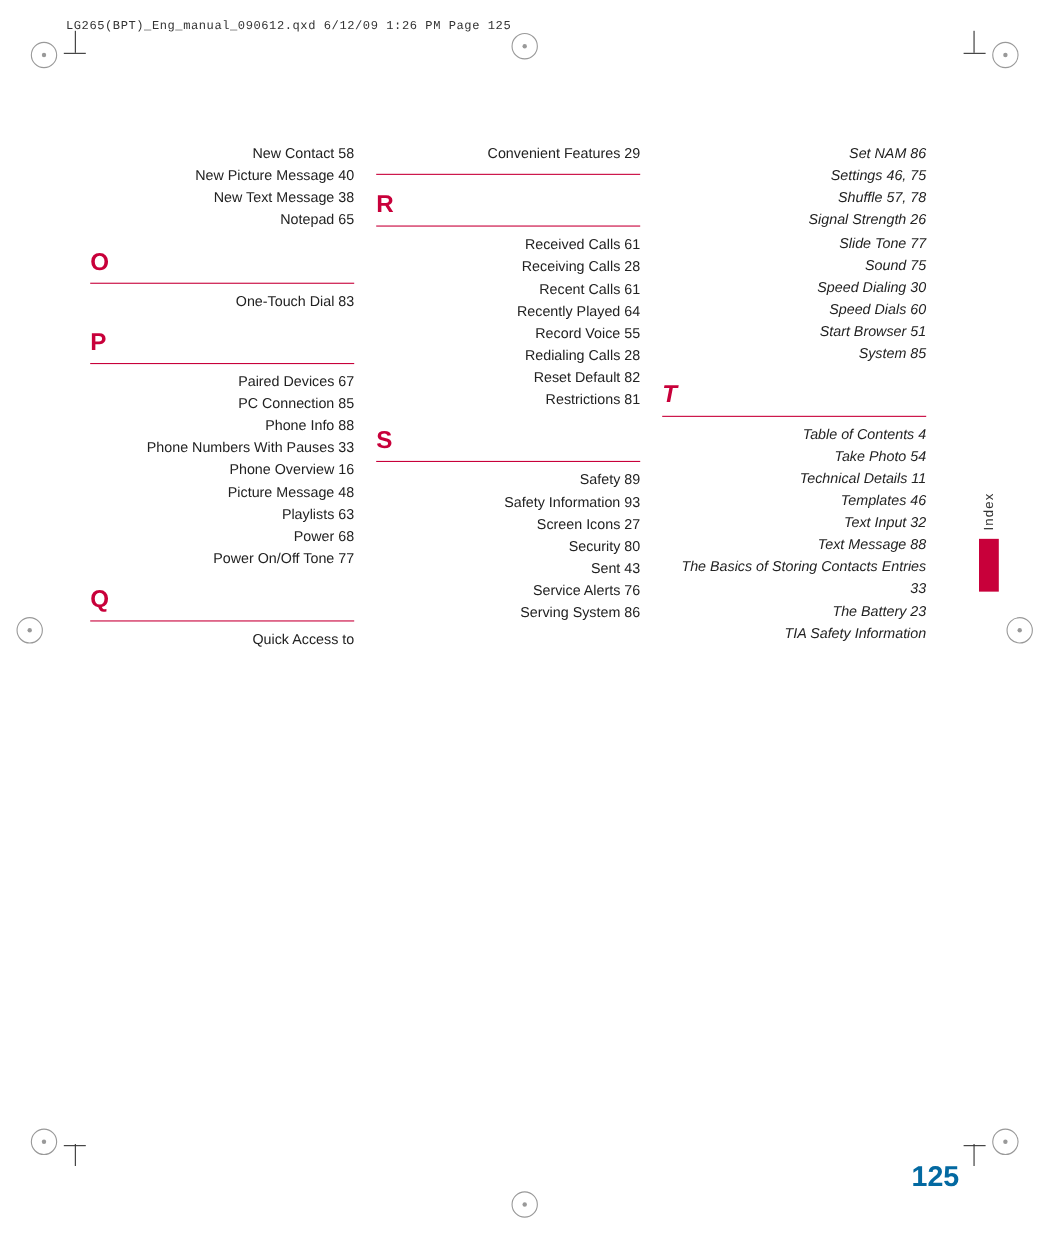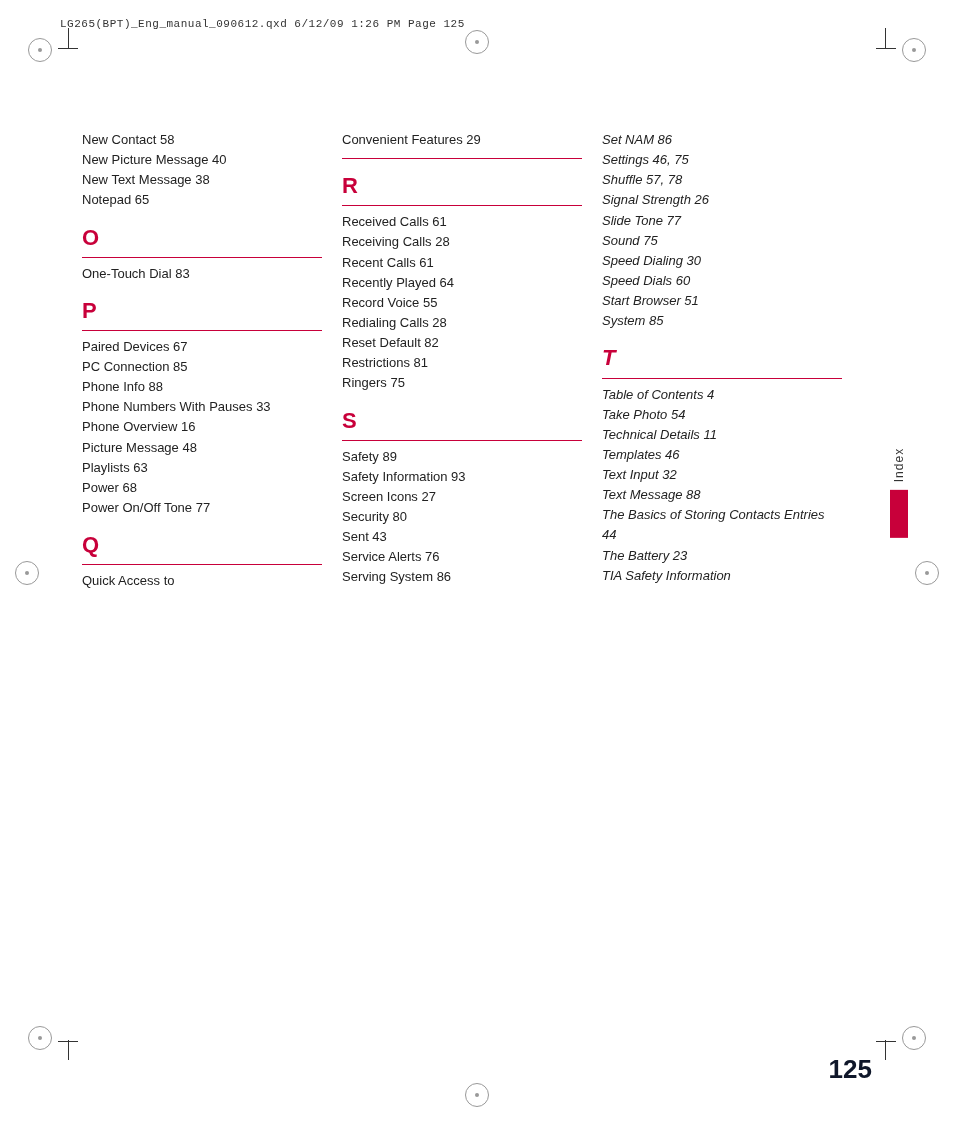--- a/index.html
+++ b/index.html
@@ -108,20 +108,21 @@
     .divider {
       border: none;
       border-top: 1.5px solid #c8003a;
       margin-bottom: 6px;
     }
 
     .index-entry {
       font-size: 13px;
       line-height: 1.55;
       color: #222;
+      text-align: right;
     }
 
     
     .side-label {
       position: absolute;
       right: 0;
       top: 50%;
       transform: translateY(-50%);
       display: flex;
       flex-direction: column;
@@ -144,21 +145,21 @@
       background: #c8003a;
     }
 
     
     .page-number {
       position: absolute;
       bottom: 60px;
       right: 82px;
       font-size: 26px;
       font-weight: bold;
-      color: #0f172a;
+      color: #0369a1;
       text-align: right;
     }
 
     
     .reg-mark-bottom-center {
       position: absolute;
       bottom: 38px;
       left: 50%;
       transform: translateX(-50%);
       width: 24px;
@@ -306,21 +307,20 @@
         <div class="index-letter">R</div>
         <hr class="divider">
         <div class="index-entry">Received Calls 61</div>
         <div class="index-entry">Receiving Calls 28</div>
         <div class="index-entry">Recent Calls 61</div>
         <div class="index-entry">Recently Played 64</div>
         <div class="index-entry">Record Voice 55</div>
         <div class="index-entry">Redialing Calls 28</div>
         <div class="index-entry">Reset Default 82</div>
         <div class="index-entry">Restrictions 81</div>
-        <div class="index-entry">Ringers 75</div>
         <div style="margin-top: 4px;"></div>
         <div class="index-letter">S</div>
         <hr class="divider">
         <div class="index-entry">Safety 89</div>
         <div class="index-entry">Safety Information 93</div>
         <div class="index-entry">Screen Icons 27</div>
         <div class="index-entry">Security 80</div>
         <div class="index-entry">Sent 43</div>
         <div class="index-entry">Service Alerts 76</div>
         <div class="index-entry">Serving System 86</div>
@@ -339,21 +339,21 @@
         <div class="index-entry">System 85</div>
         <div style="margin-top: 8px;"></div>
         <div class="index-letter">T</div>
         <hr class="divider">
         <div class="index-entry">Table of Contents 4</div>
         <div class="index-entry">Take Photo 54</div>
         <div class="index-entry">Technical Details 11</div>
         <div class="index-entry">Templates 46</div>
         <div class="index-entry">Text Input 32</div>
         <div class="index-entry">Text Message 88</div>
-        <div class="index-entry">The Basics of Storing Contacts Entries 44</div>
+        <div class="index-entry">The Basics of Storing Contacts Entries 33</div>
         <div class="index-entry">The Battery 23</div>
         <div class="index-entry">TIA Safety Information</div>
       </div>
 
   </div>
 
   <div class="side-label" style="position:absolute; right: -36px; top: 40%; transform: translateY(-40%);">
     <span class="side-label-text">Index</span>
     <div class="side-label-bar"></div>
   </div>

